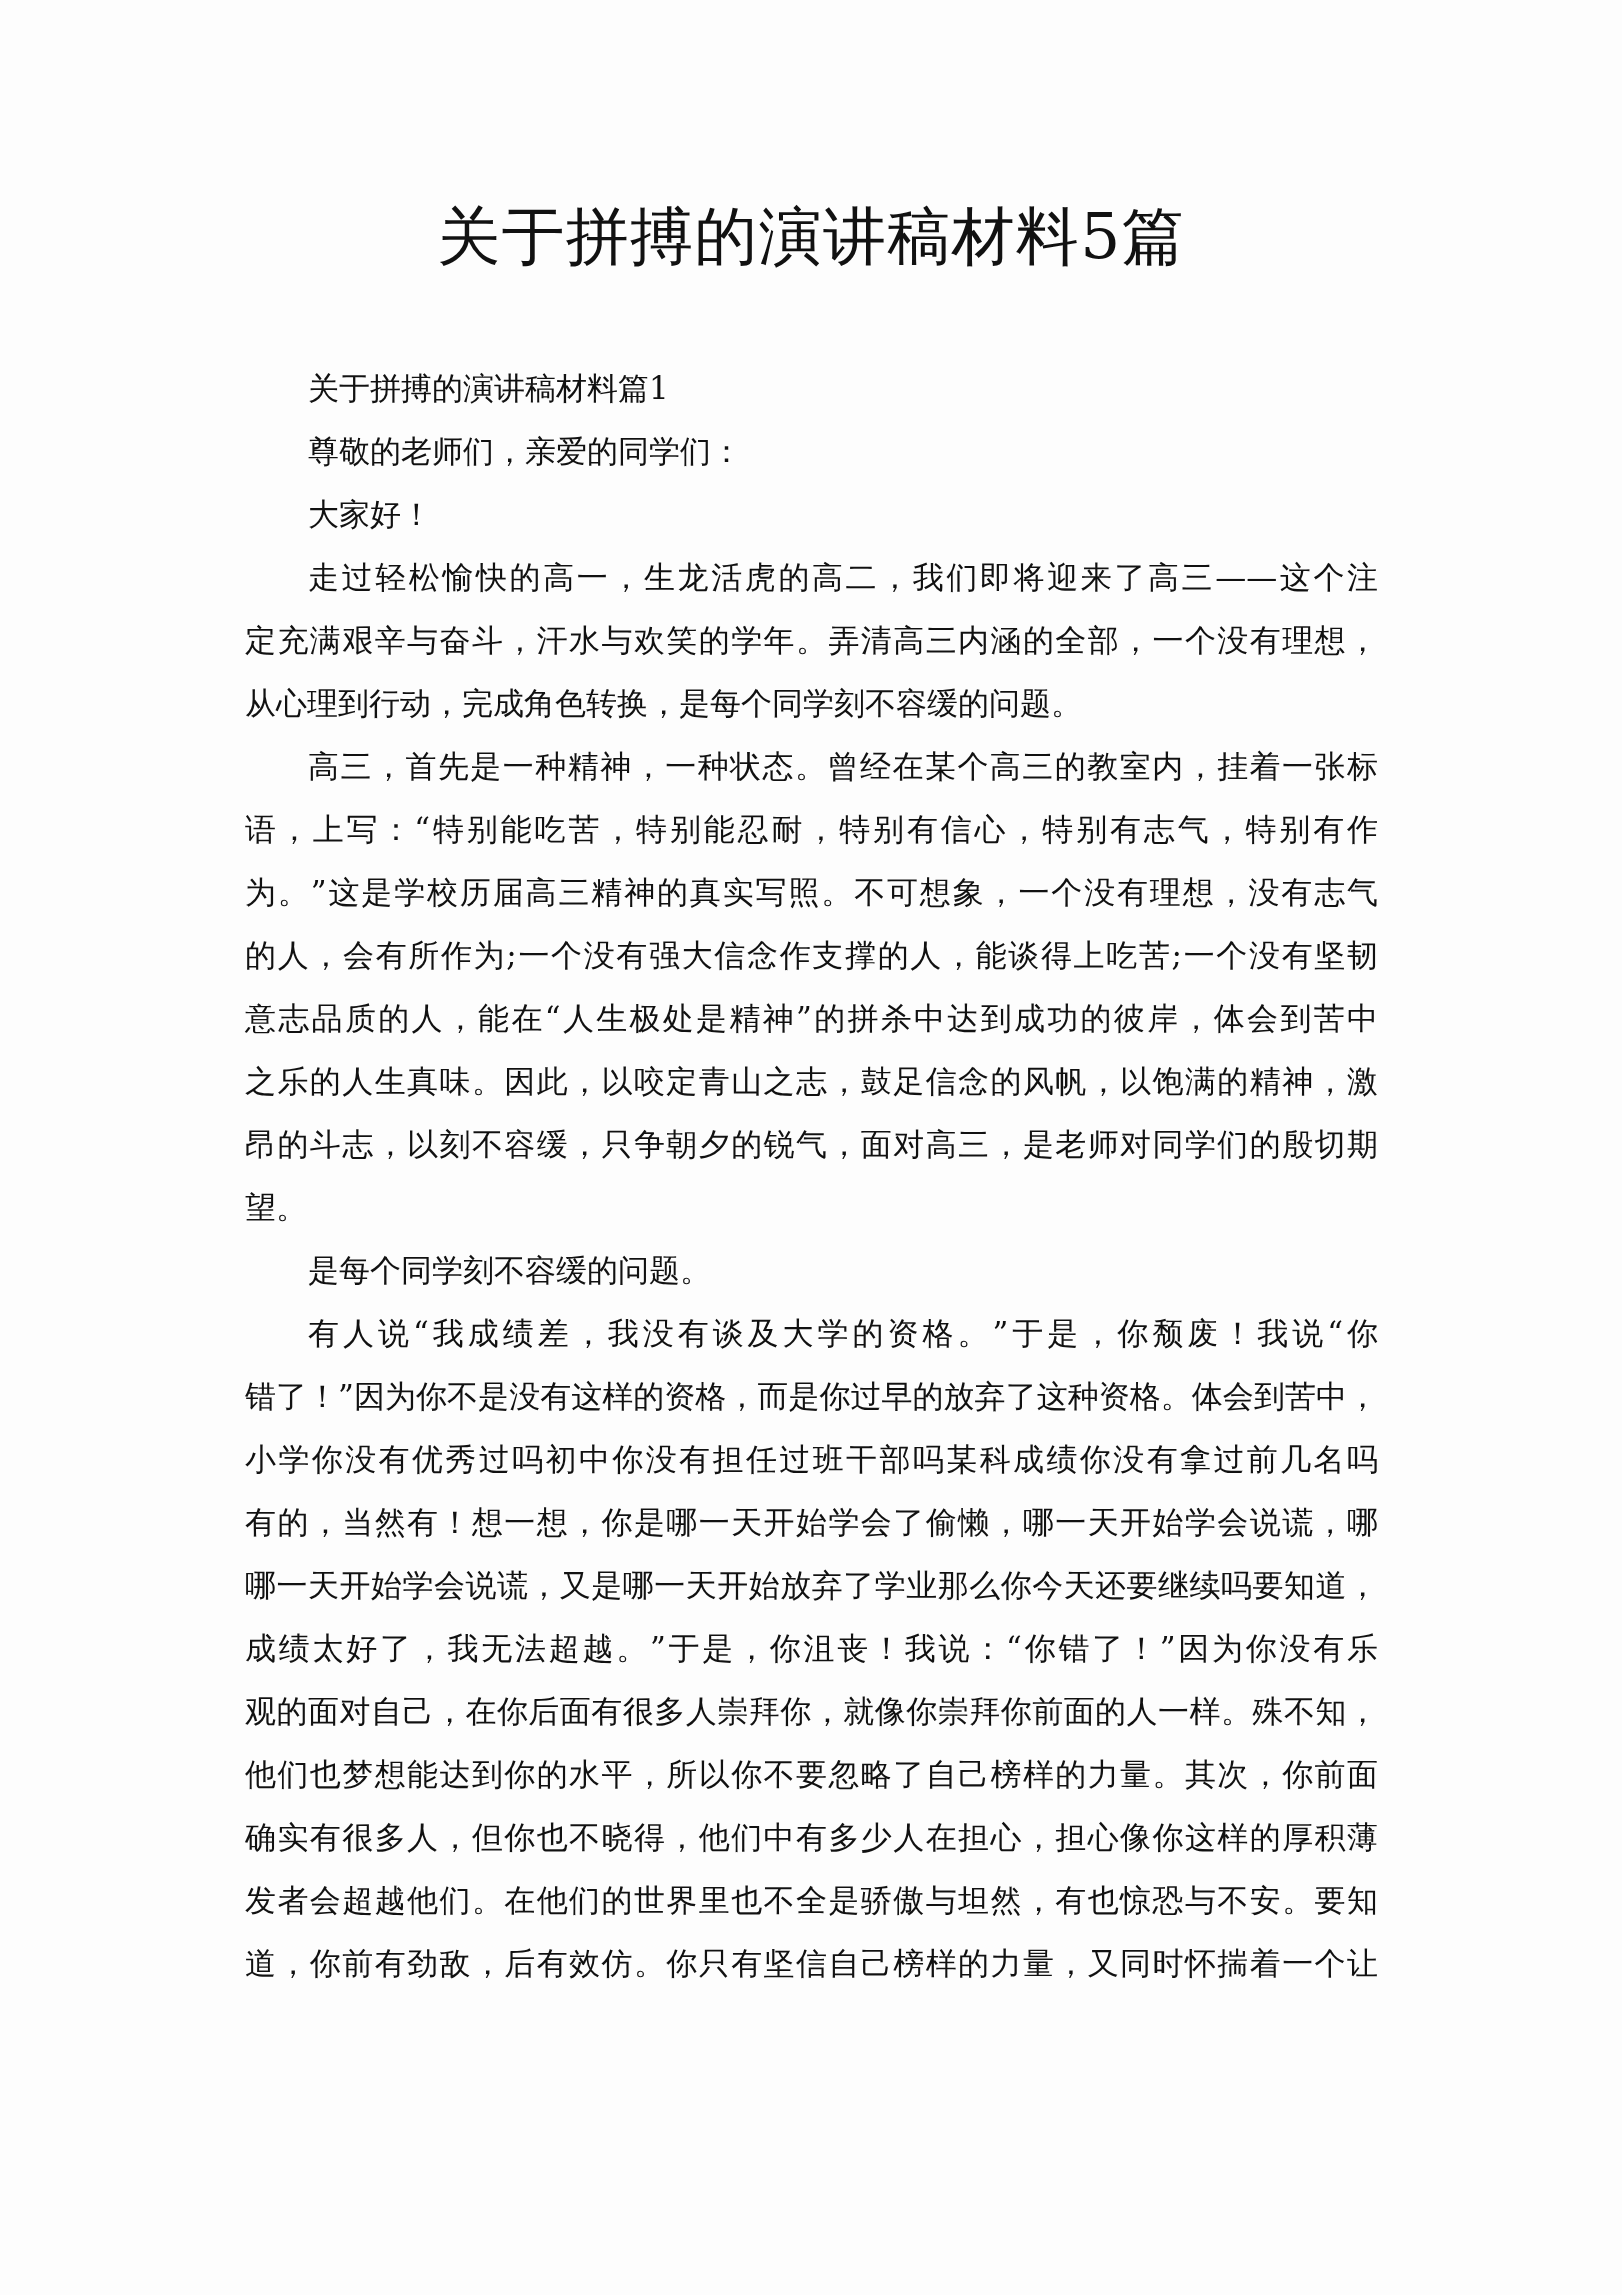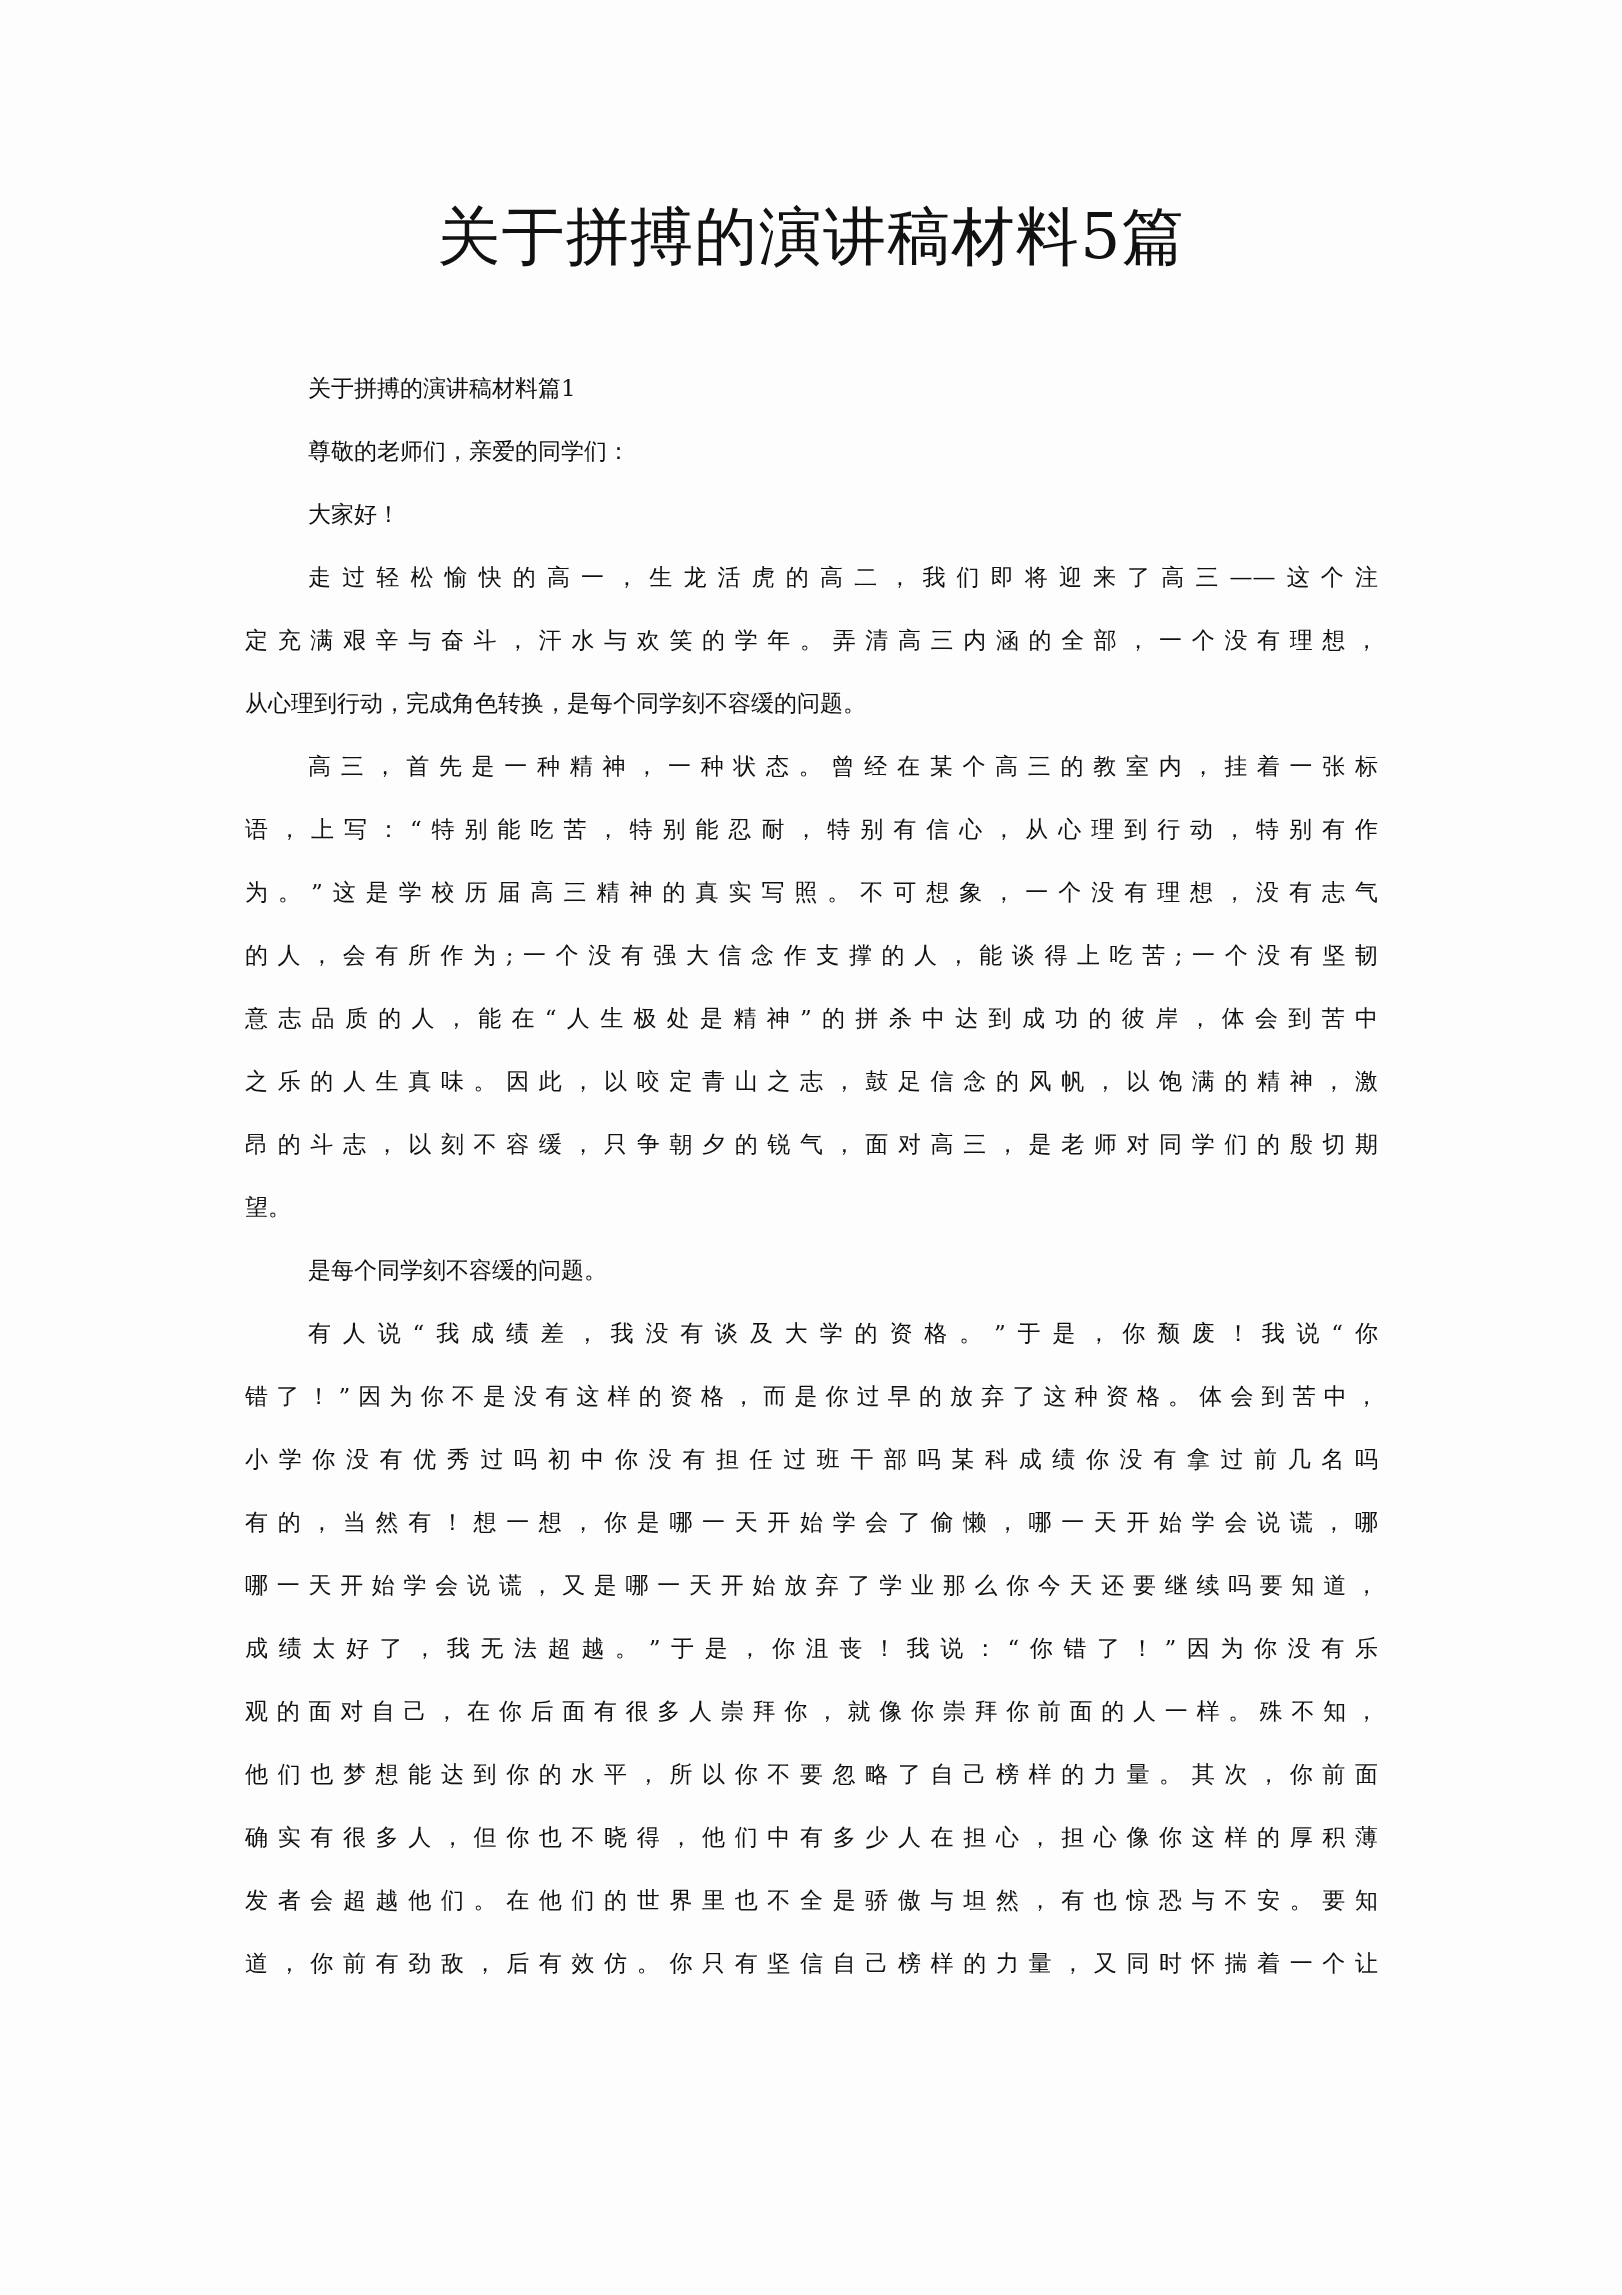--- a/index.html
+++ b/index.html
@@ -35,21 +35,21 @@
   }
   .body {
     position: absolute;
     left: 245px;
     top: 357px;
     width: 1133px;
   }
   .line {
     height: 63px;
     line-height: 63px;
-    font-size: 23px;
+    font-size: 31px;
     white-space: nowrap;
     overflow: visible;
   }
   .line.full {
     text-align: justify;
     text-align-last: justify;
   }
   .line.indent {
     padding-left: 63px;
   }
@@ -60,21 +60,21 @@
 <div class="page">
   <h1 class="title">关于拼搏的演讲稿材料5篇</h1>
   <div class="body" id="doc-body">
       <div class="line indent">关于拼搏的演讲稿材料篇1</div>
       <div class="line indent">尊敬的老师们，亲爱的同学们：</div>
       <div class="line indent">大家好！</div>
       <div class="line indent full">走过轻松愉快的高一，生龙活虎的高二，我们即将迎来了高三——这个注</div>
       <div class="line full">定充满艰辛与奋斗，汗水与欢笑的学年。弄清高三内涵的全部，一个没有理想，</div>
       <div class="line">从心理到行动，完成角色转换，是每个同学刻不容缓的问题。</div>
       <div class="line indent full">高三，首先是一种精神，一种状态。曾经在某个高三的教室内，挂着一张标</div>
-      <div class="line full">语，上写：“特别能吃苦，特别能忍耐，特别有信心，从心理到行动，特别有作</div>
+      <div class="line full">语，上写：“特别能吃苦，特别能忍耐，特别有信心，特别有志气，特别有作</div>
       <div class="line full">为。”这是学校历届高三精神的真实写照。不可想象，一个没有理想，没有志气</div>
       <div class="line full">的人，会有所作为;一个没有强大信念作支撑的人，能谈得上吃苦;一个没有坚韧</div>
       <div class="line full">意志品质的人，能在“人生极处是精神”的拼杀中达到成功的彼岸，体会到苦中</div>
       <div class="line full">之乐的人生真味。因此，以咬定青山之志，鼓足信念的风帆，以饱满的精神，激</div>
       <div class="line full">昂的斗志，以刻不容缓，只争朝夕的锐气，面对高三，是老师对同学们的殷切期</div>
       <div class="line">望。</div>
       <div class="line indent">是每个同学刻不容缓的问题。</div>
       <div class="line indent full">有人说“我成绩差，我没有谈及大学的资格。”于是，你颓废！我说“你</div>
       <div class="line full">错了！”因为你不是没有这样的资格，而是你过早的放弃了这种资格。体会到苦中，</div>
       <div class="line full">小学你没有优秀过吗初中你没有担任过班干部吗某科成绩你没有拿过前几名吗</div>

